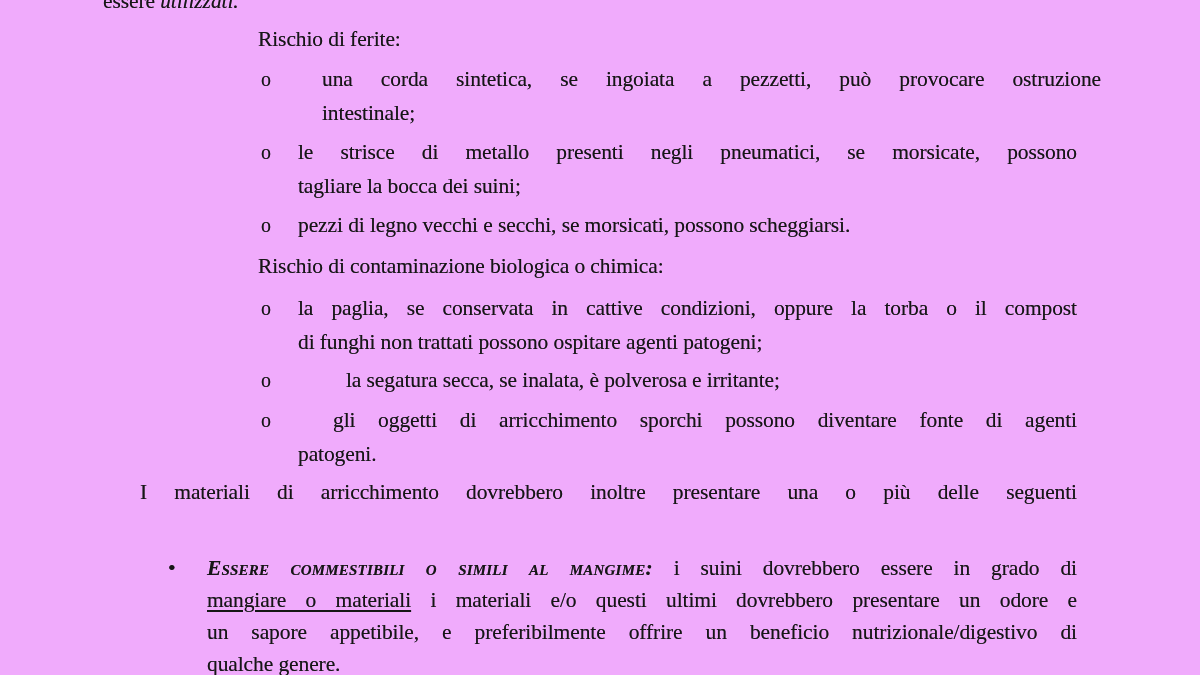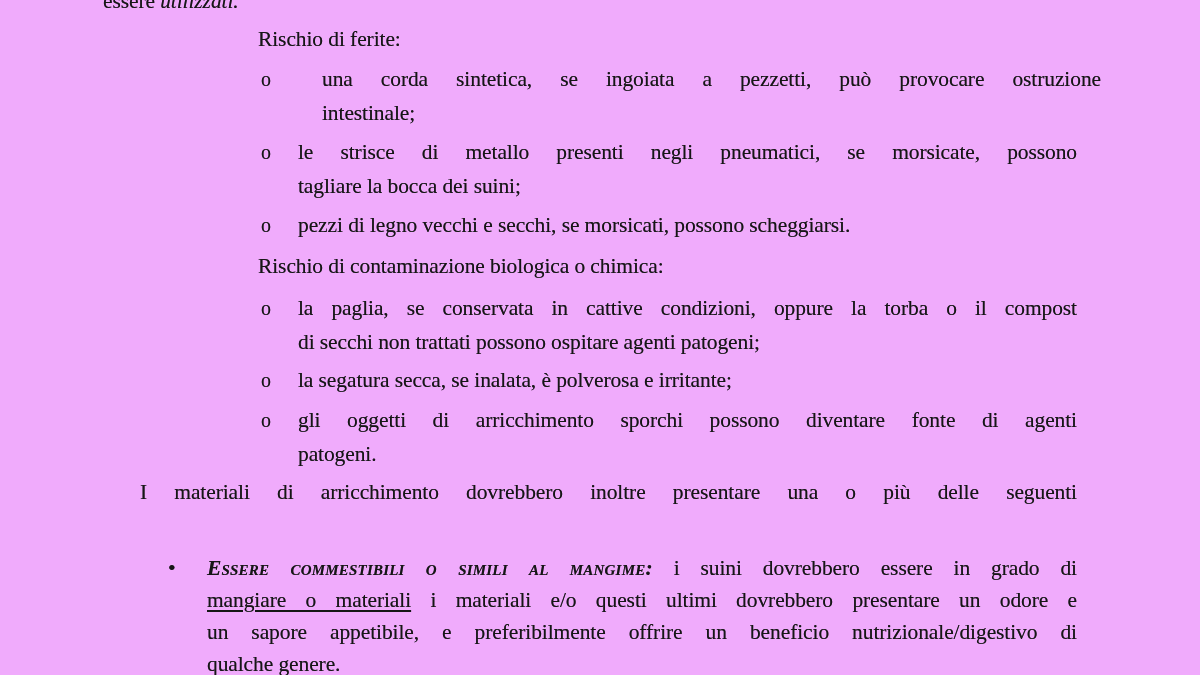--- a/index.html
+++ b/index.html
@@ -62,33 +62,33 @@
           <div class="ln" style="line-height: 34px;"><span>pezzi di legno vecchi e secchi, se morsicati, possono scheggiarsi.</span></div>
         </div>
       </div>
       <div class="blk" style="top: 249px; left: 258px; width: 700px;">
         <div class="ln" style="line-height: 34px;"><span>Rischio di contaminazione biologica o chimica:</span></div>
       </div>
       <div class="blk row" style="top: 291px; left: 261px; width: 816px;">
         <div class="ln mk" style="line-height: 34px; width: 37px; font-size: 20px;">o</div>
         <div class="txtcol" style="width: 779px;">
           <div class="ln j" style="line-height: 34px;"><span>la paglia, se conservata in cattive condizioni, oppure la torba o il compost</span></div>
-          <div class="ln" style="line-height: 34px;"><span>di secchi non trattati possono ospitare agenti patogeni;</span></div>
+          <div class="ln" style="line-height: 34px;"><span>di funghi non trattati possono ospitare agenti patogeni;</span></div>
         </div>
       </div>
       <div class="blk row" style="top: 363px; left: 261px; width: 816px;">
         <div class="ln mk" style="line-height: 34px; width: 37px; font-size: 20px;">o</div>
         <div class="txtcol" style="width: 779px;">
-          <div class="ln" style="line-height: 34px;"><span>la segatura secca, se inalata, è polverosa e irritante;</span></div>
+          <div class="ln" style="line-height: 34px; margin-left: 48px;"><span>la segatura secca, se inalata, è polverosa e irritante;</span></div>
         </div>
       </div>
       <div class="blk row" style="top: 403px; left: 261px; width: 816px;">
         <div class="ln mk" style="line-height: 34px; width: 37px; font-size: 20px;">o</div>
         <div class="txtcol" style="width: 779px;">
-          <div class="ln j" style="line-height: 34px;"><span>gli oggetti di arricchimento sporchi possono diventare fonte di agenti</span></div>
+          <div class="ln j" style="line-height: 34px; margin-left: 35px;"><span>gli oggetti di arricchimento sporchi possono diventare fonte di agenti</span></div>
           <div class="ln" style="line-height: 34px;"><span>patogeni.</span></div>
         </div>
       </div>
       <div class="blk" style="top: 475px; left: 140px; width: 937px;">
         <div class="ln j" style="line-height: 34px;"><span>I materiali di arricchimento dovrebbero inoltre presentare una o più delle seguenti</span></div>
       </div>
       <div class="blk row" style="top: 552px; left: 168px; width: 909px;">
         <div class="ln mk" style="line-height: 32px; width: 39px; font-size: 22px;">•</div>
         <div class="txtcol" style="width: 870px;">
           <div class="ln j" style="line-height: 32px;"><span class="sc">Essere commestibili o simili al mangime:</span><span> i suini dovrebbero essere in grado di</span></div>

